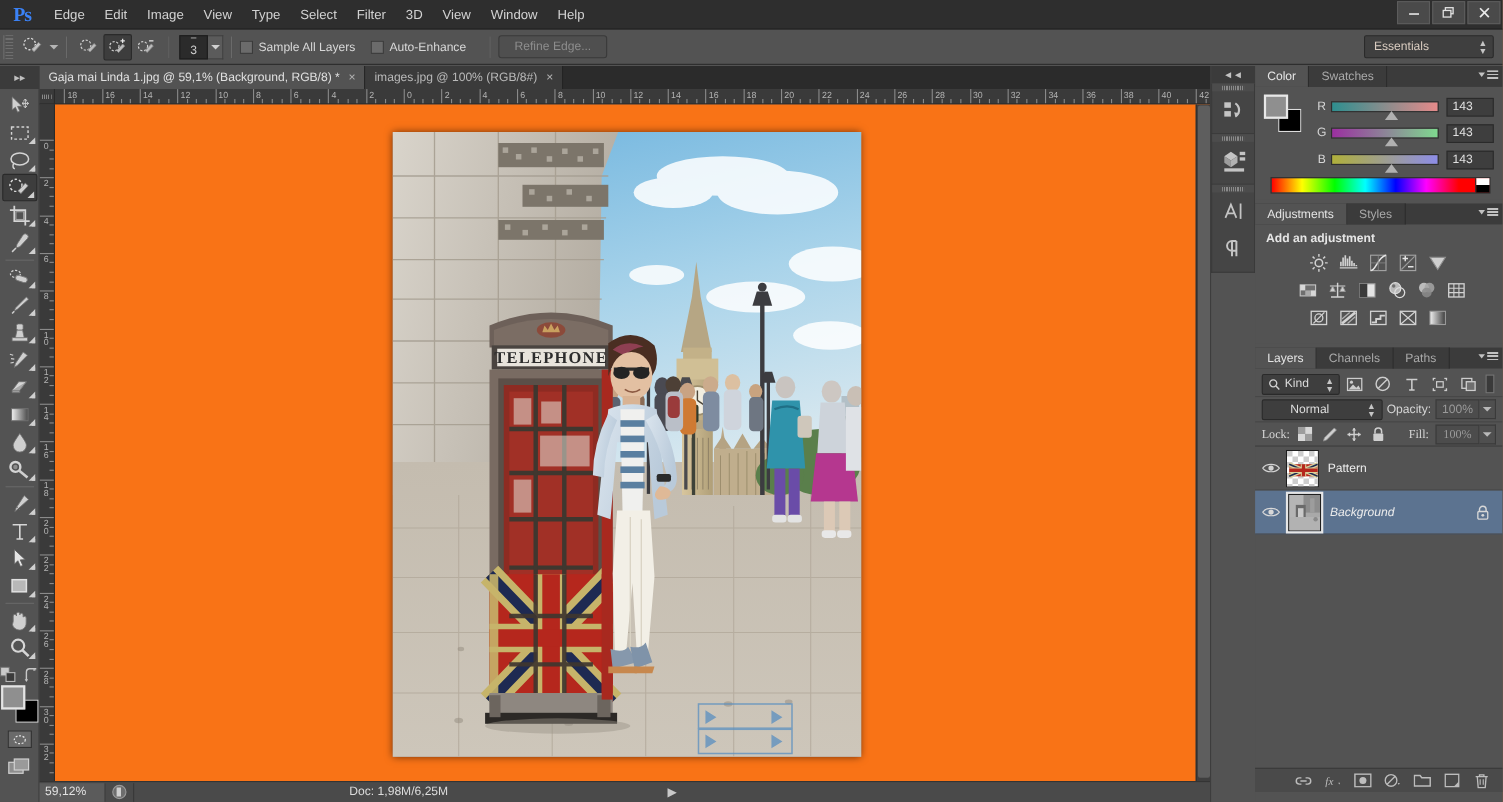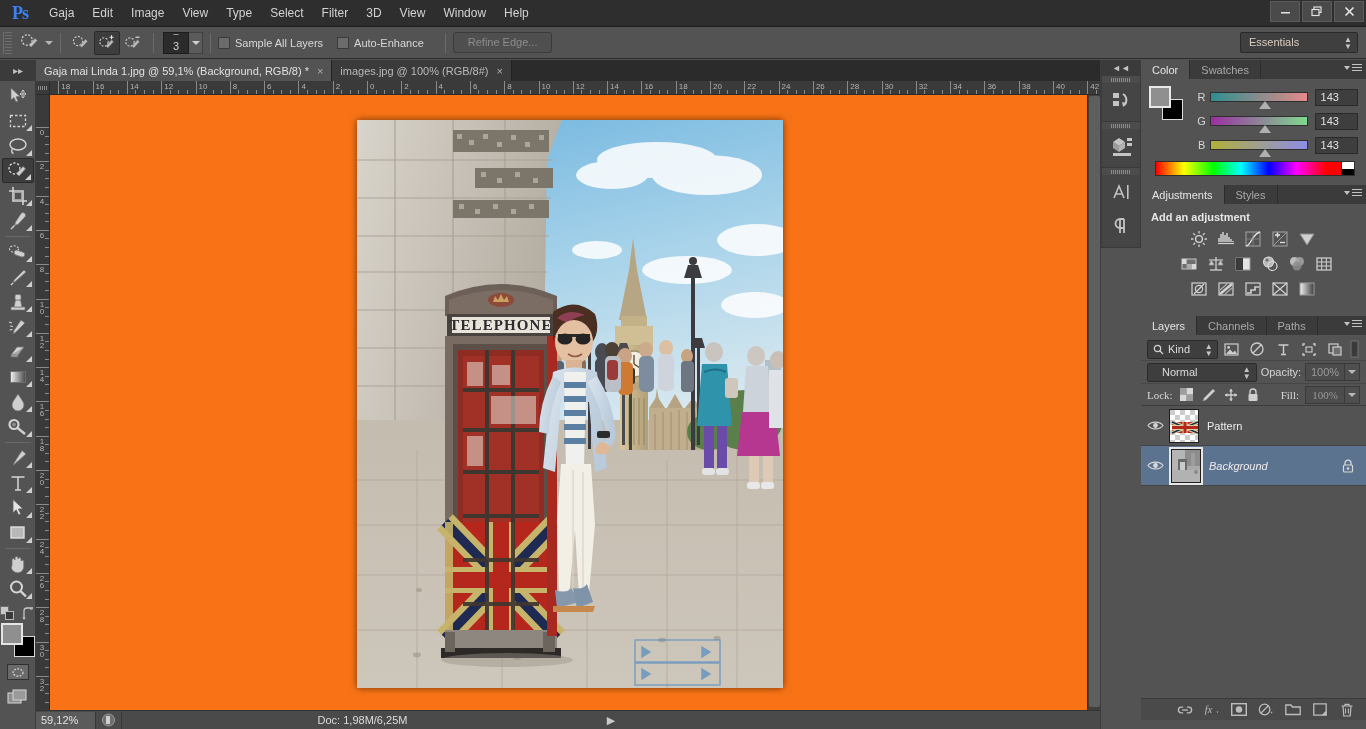--- a/index.html
+++ b/index.html
@@ -266,21 +266,21 @@
   }
   .kind-sel .txt{ font-size:11px;color:#dcdcdc; margin-left:4px;}
   .kind-sel .arrows{position:absolute;right:4px;top:2px;font-size:8px;line-height:7px;color:#c5c5c5;}
   .filt-ico{ width:25px;height:21px; display:flex;align-items:center;justify-content:center; cursor:default;}
   .lay-row2{
     display:flex;align-items:center; height:23px; padding:0 6px; gap:4px;
     border-top:1px solid #474747;
   }
   .blend-sel{
     width:112px;height:19px;background:#3e3e3e;border:1px solid #2a2a2a;border-radius:2px;
-    font-size:11px;color:#dcdcdc;line-height:17px;padding-left:14px;position:relative; cursor:default;
+    font-size:11px;color:#dcdcdc;line-height:17px;padding-left:25px;position:relative; cursor:default;
   }
   .blend-sel .arrows{position:absolute;right:5px;top:2px;font-size:8px;line-height:7px;color:#c5c5c5;}
   .mini-lbl{ font-size:11px;color:#d6d6d6; }
   .num-field{
     width:40px;height:18px;background:#4c4c4c;border:1px solid #3a3a3a;
     font-size:11px;color:#9a9a9a;line-height:16px;text-align:center; cursor:default;
   }
   .num-arrow{ width:15px;height:18px;background:#4f4f4f;border:1px solid #3a3a3a;border-left:none;
     display:flex;align-items:center;justify-content:center; cursor:default;}
   .lock-row{ display:flex;align-items:center;height:23px;padding:0 6px;gap:6px;
@@ -313,21 +313,21 @@
   .panel-divider{ height:4px; background:#535353; }
   svg{ display:block; }
 </style>
 </head>
 <body>
 
 <div class="app">
 
   <div class="menubar">
     <div class="ps-logo">Ps</div>
-    <div class="menu-item">Gaja</div>
+    <div class="menu-item">Edge</div>
     <div class="menu-item">Edit</div>
     <div class="menu-item">Image</div>
     <div class="menu-item">View</div>
     <div class="menu-item">Type</div>
     <div class="menu-item">Select</div>
     <div class="menu-item">Filter</div>
     <div class="menu-item">3D</div>
     <div class="menu-item">View</div>
     <div class="menu-item">Window</div>
     <div class="menu-item">Help</div>

